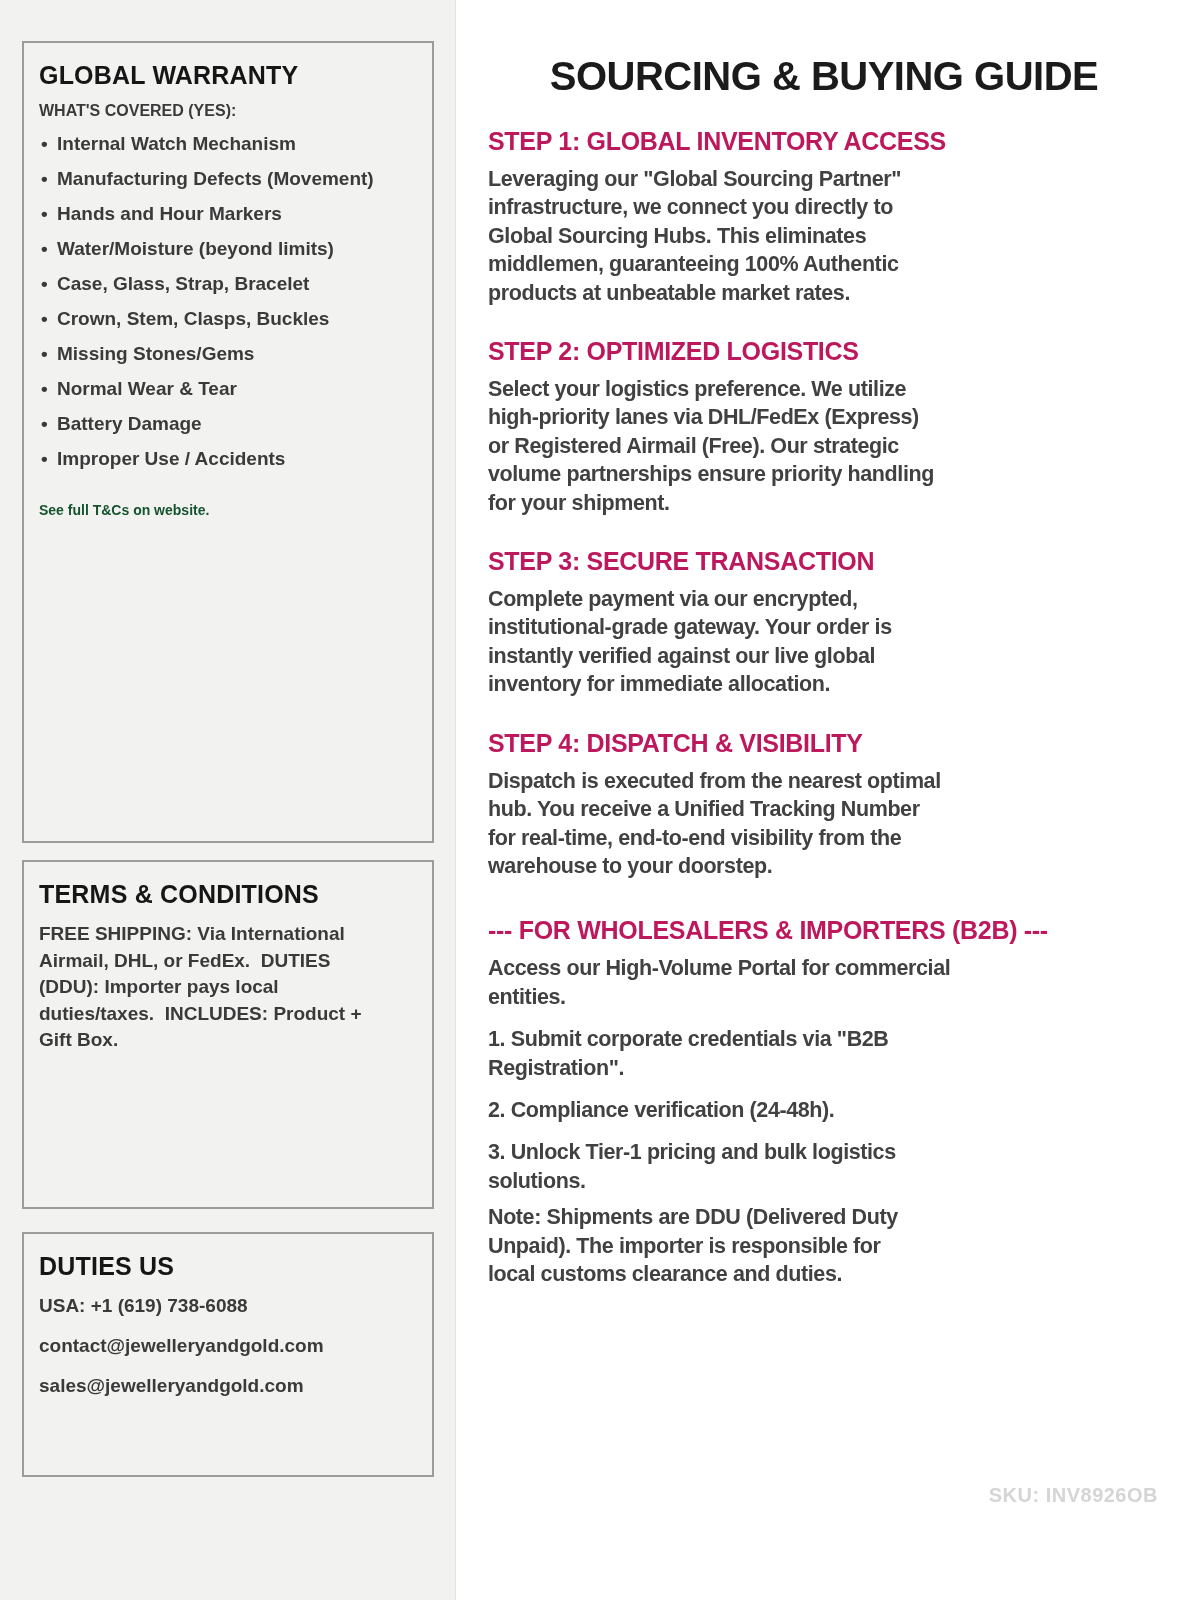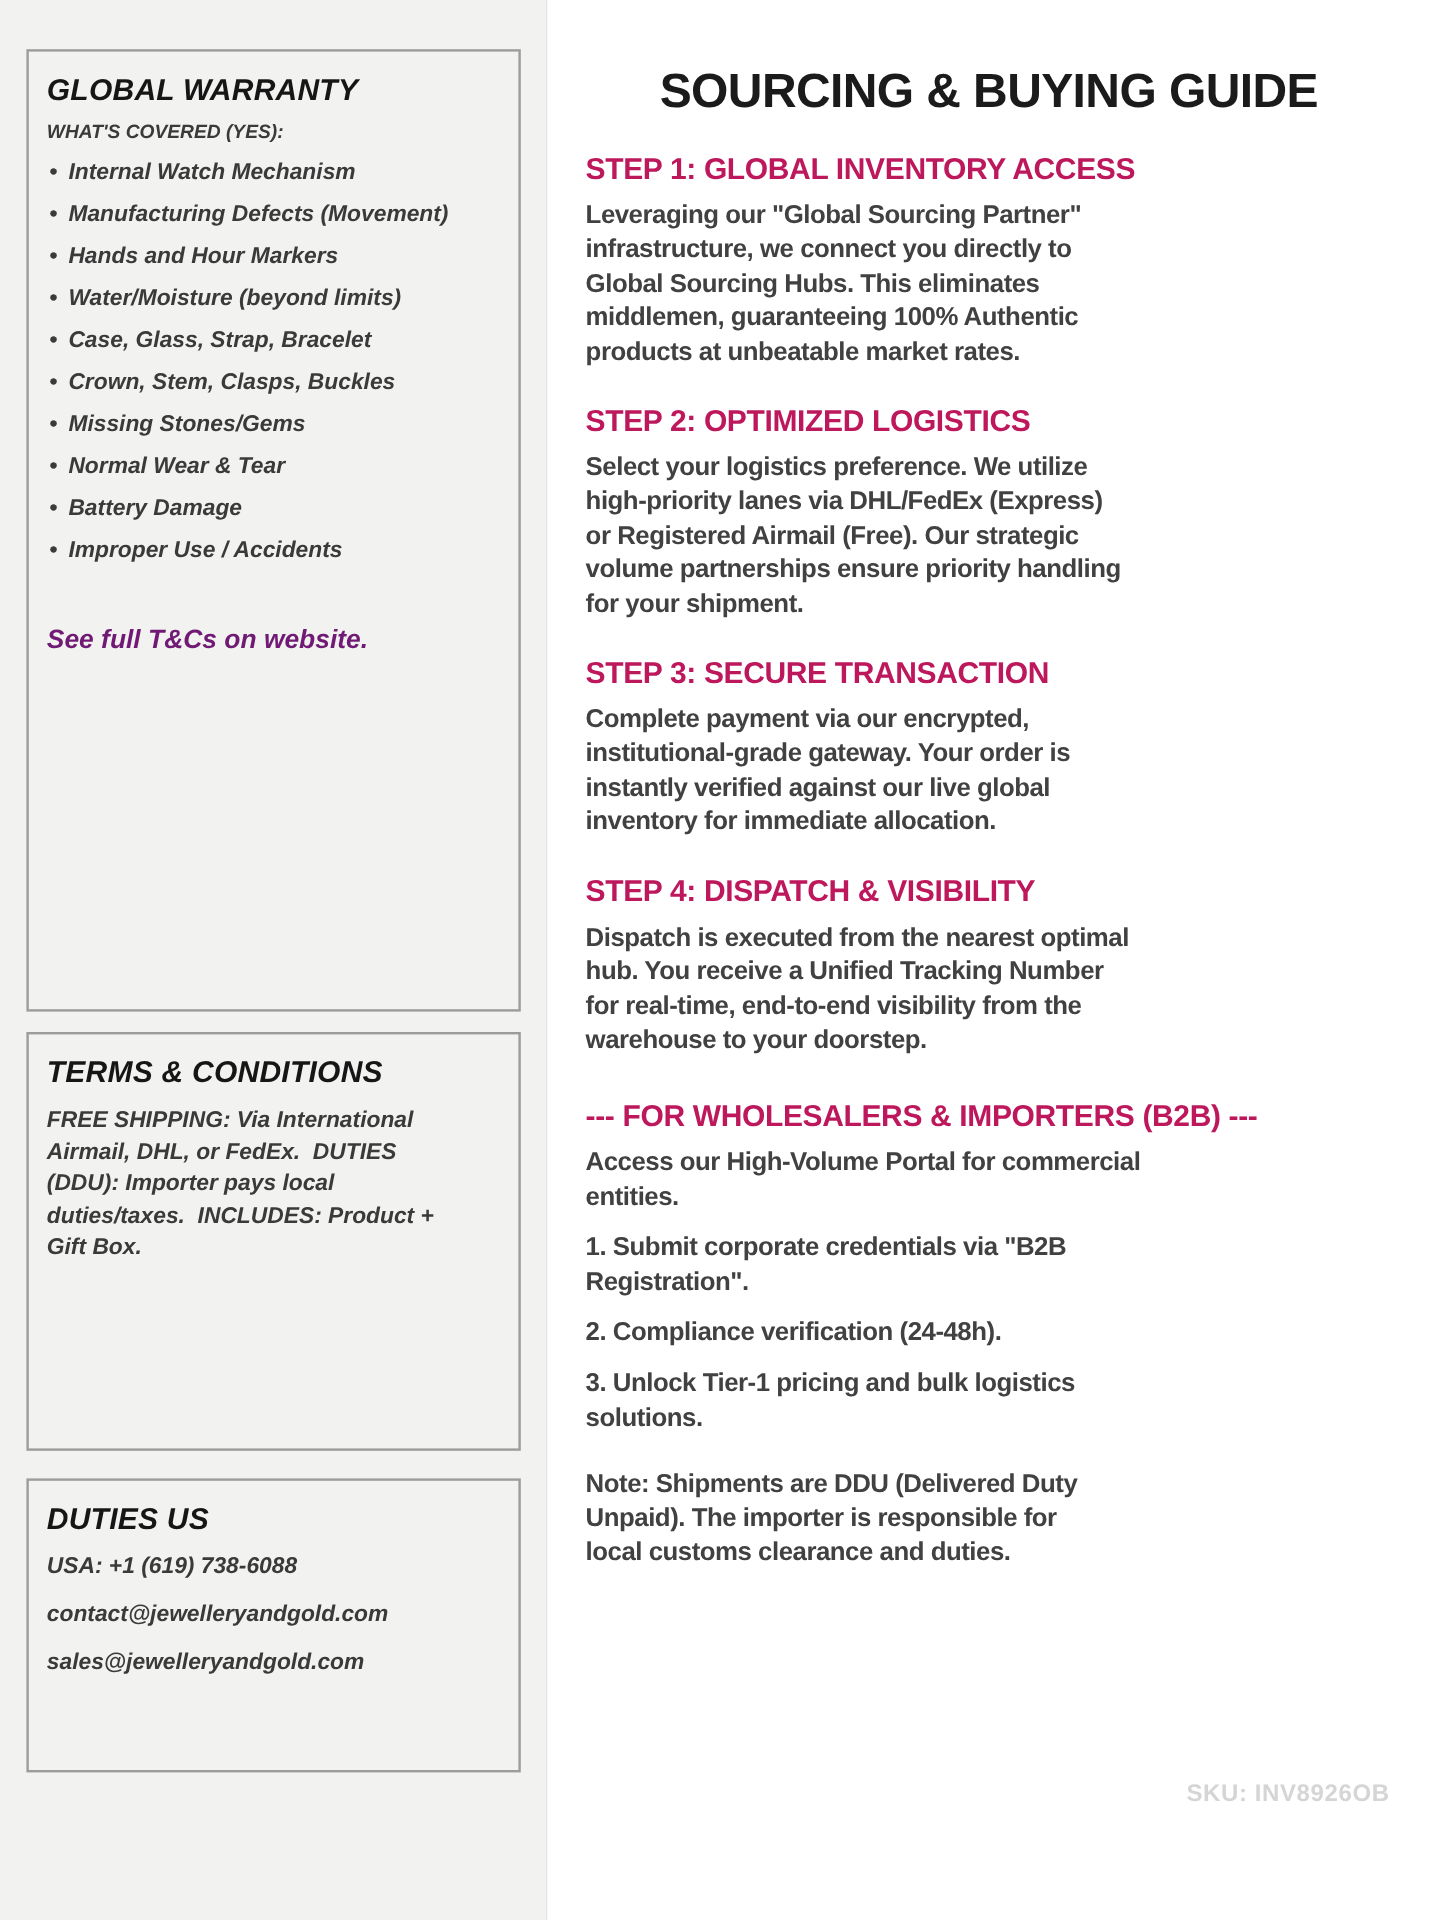--- a/index.html
+++ b/index.html
@@ -13,21 +13,20 @@
     overflow: hidden;
   }
   
   .sidebar {
     position: absolute;
     left: 0; top: 0;
     width: 456px;
     height: 1600px;
     background: #f2f2f0;
     border-right: 1px solid #e3e3e1;
-    font-style: italic;
   }
   .box {
     margin-left: 22px;
     width: 412px;
     border: 2px solid #9c9c9c;
     background: #f2f2f0;
     padding: 18px 15px 0 15px;
   }
   .box-warranty { margin-top: 41px; height: 802px; }
   .box-terms    { margin-top: 17px; height: 349px; }
@@ -55,24 +54,24 @@
     line-height: 35px;
     padding-left: 18px;
   }
   .bullet-dot::before {
     content: "•";
     position: absolute;
     left: 2px;
     color: #3a3a3a;
   }
   .footnote {
-    margin-top: 44px;
-    font-size: 22px;
-    font-weight: 700;
-    color: #701a75;
+    margin-top: 26px;
+    font-size: 14px;
+    font-weight: 700;
+    color: #14532d;
   }
   .terms-body {
     font-size: 19px;
     font-weight: 700;
     color: #3a3a3a;
     line-height: 26.5px;
     white-space: pre-wrap;
     margin-top: 10px;
   }
   .contact-line {
@@ -112,21 +111,21 @@
     font-size: 21.5px;
     font-weight: 700;
     color: #414141;
     letter-spacing: -0.4px;
     line-height: 28.4px;
     white-space: pre-wrap;
   }
   .b2b { margin-top: 36px; }
   .b2b .intro { margin-top: 0; }
   .b2b .b2b-item { margin-top: 14px; }
-  .b2b .note { margin-top: 27px; }
+  .b2b .note { margin-top: 8px; }
   .sku {
     position: absolute;
     right: 42px;
     top: 1484px;
     font-size: 20px;
     font-weight: 700;
     color: #d5d5d5;
     letter-spacing: 0.5px;
   }
 </style>

